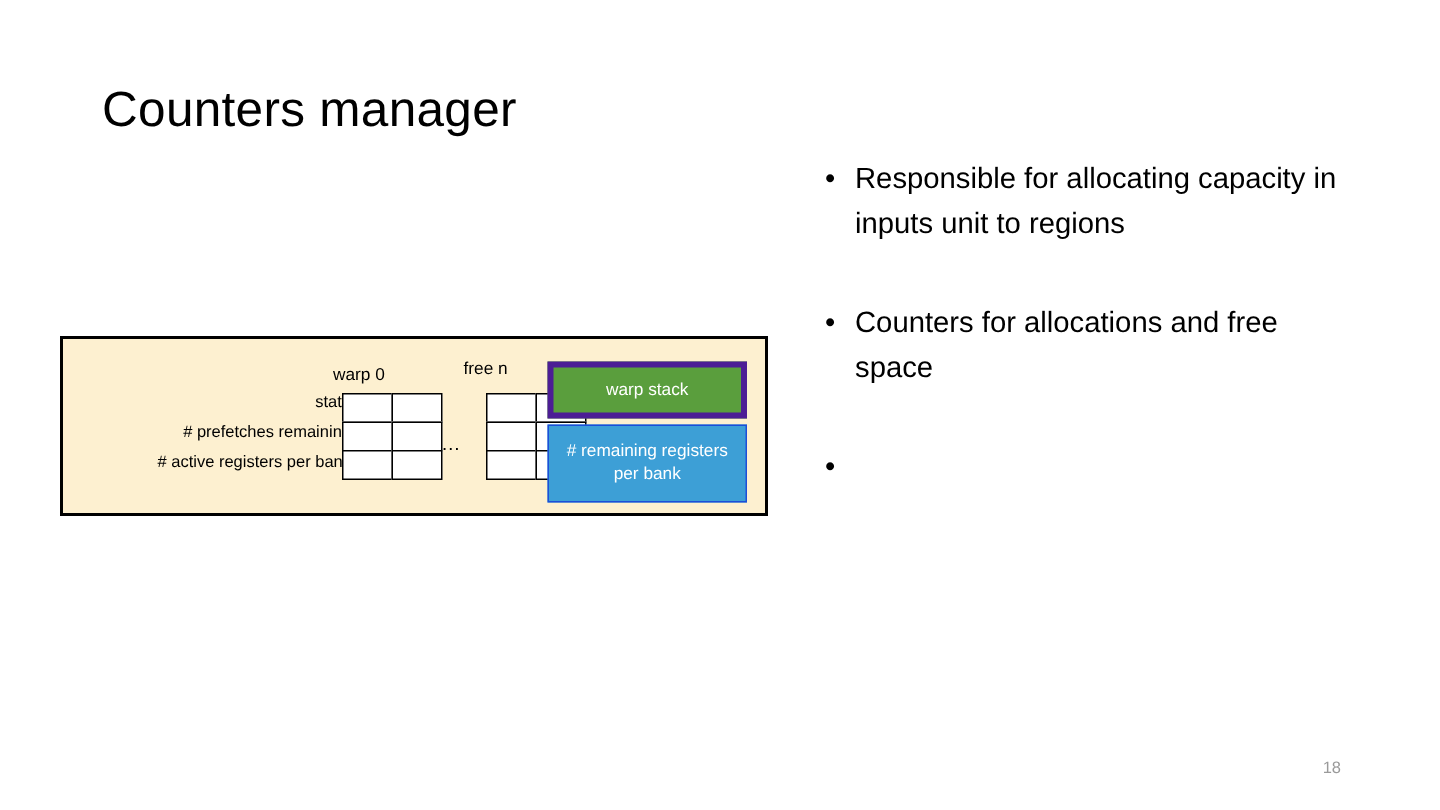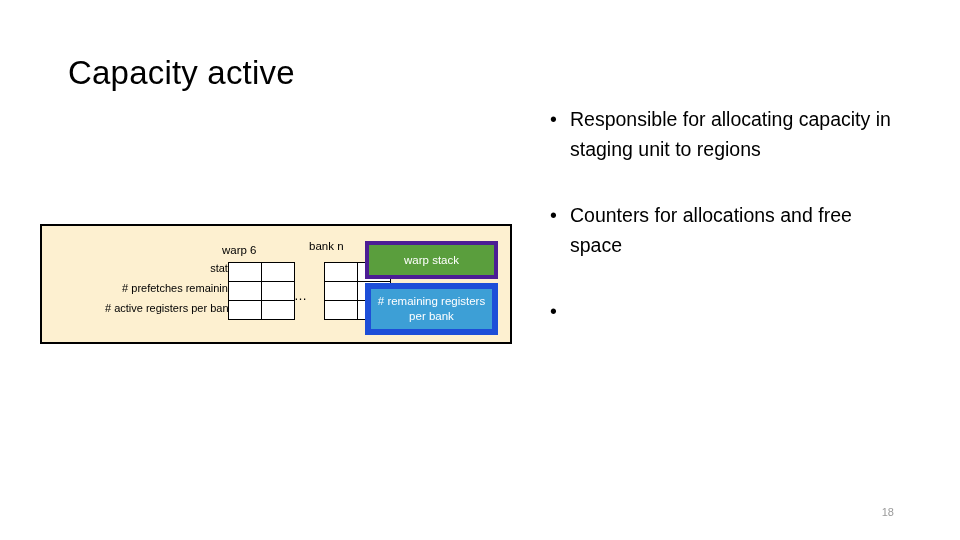--- a/index.html
+++ b/index.html
@@ -135,21 +135,21 @@
     justify-content: center;
     text-align: center;
   }
   #remaining-box {
     position: absolute;
     left: 323px;
     top: 57px;
     width: 133px;
     height: 52px;
     background: #3d9fd6;
-    border: 6px solid #1d4ed8;
+    border: 1px solid #1d4ed8;
     box-sizing: border-box;
     color: #ffffff;
     font-size: 11.5px;
     display: flex;
     align-items: center;
     justify-content: center;
     text-align: center;
     line-height: 15px;
     padding: 0 4px;
   }
@@ -161,32 +161,32 @@
     bottom: 22px;
     font-size: 11px;
     color: #9a9a9a;
   }
 </style>
 </head>
 <body>
 
 <div class="slide">
 
-  <div id="slide-title">Capacity active</div>
+  <div id="slide-title">Counters manager</div>
 
   <div id="diagram">
 
     <div id="labels-block">
       <div class="row-label" id="label-state">state</div>
       <div class="row-label" id="label-prefetches"># prefetches remaining</div>
       <div class="row-label" id="label-registers"># active registers per bank</div>
     </div>
 
-    <div class="col-head" id="head-warp0">warp 6</div>
-    <div class="col-head" id="head-warpn">bank n</div>
+    <div class="col-head" id="head-warp0">warp 0</div>
+    <div class="col-head" id="head-warpn">free n</div>
 
     <div class="cell" style="left:186px; top:36px;"></div>
     <div class="cell" style="left:219px; top:36px;"></div>
     <div class="cell" style="left:186px; top:55px;"></div>
     <div class="cell" style="left:219px; top:55px;"></div>
     <div class="cell" style="left:186px; top:74px;"></div>
     <div class="cell" style="left:219px; top:74px;"></div>
 
     <div class="ellipsis" style="left:252px; top:62px;">…</div>
 
@@ -197,21 +197,21 @@
     <div class="cell" style="left:282px; top:74px;"></div>
     <div class="cell" style="left:315px; top:74px;"></div>
 
     <div id="warp-stack-box">warp stack</div>
     <div id="remaining-box"># remaining registers per bank</div>
   </div>
 
   <div id="bullets">
     <div class="bullet" id="bullet-0">
       <span class="dot">•</span>
-      <span>Responsible for allocating capacity in staging unit to regions</span>
+      <span>Responsible for allocating capacity in inputs unit to regions</span>
     </div>
     <div class="bullet" id="bullet-1">
       <span class="dot">•</span>
       <span>Counters for allocations and free space</span>
     </div>
     <div class="bullet" id="bullet-2">
       <span class="dot">•</span>
     </div>
   </div>
 

